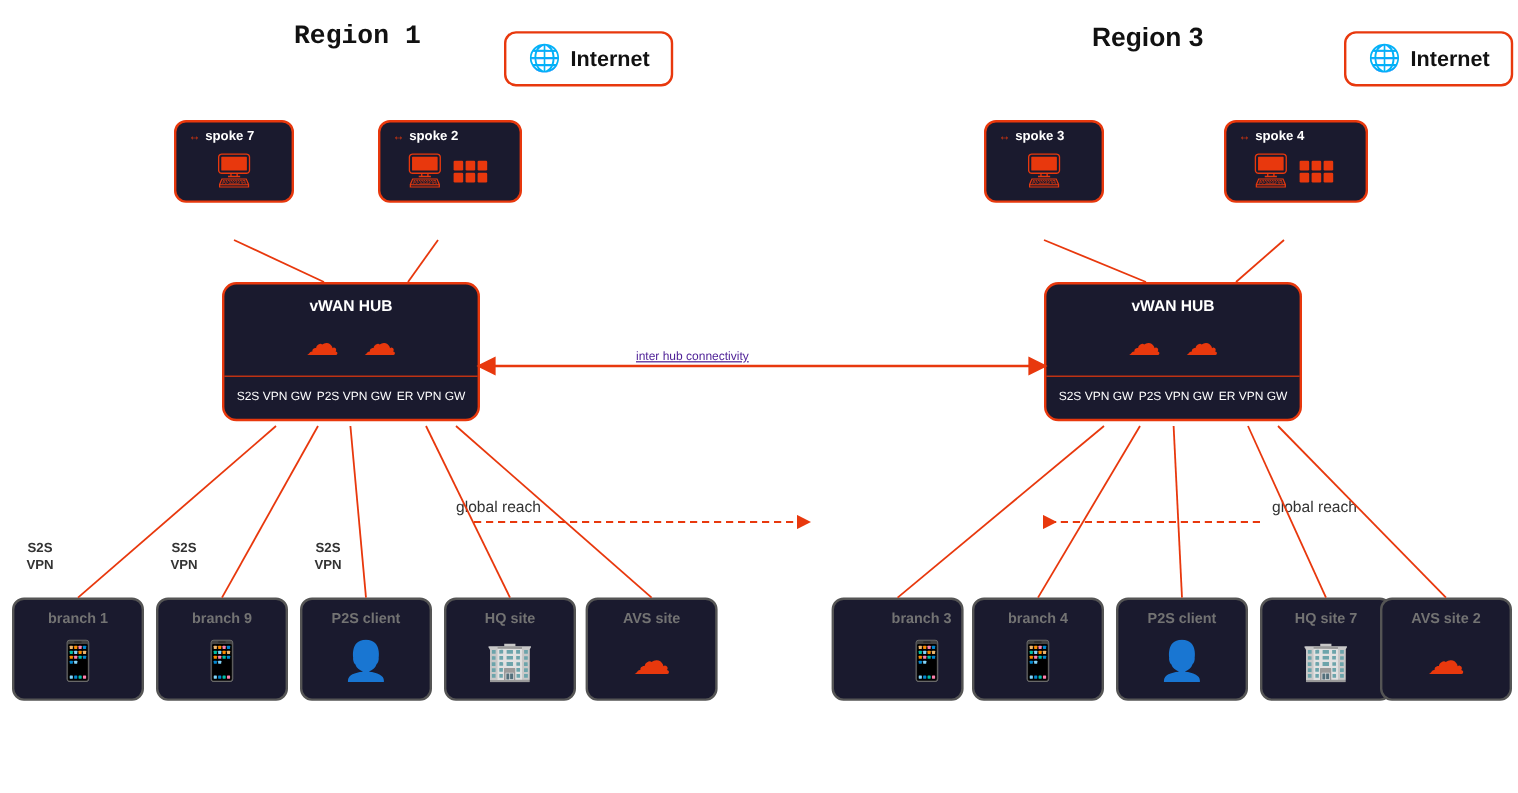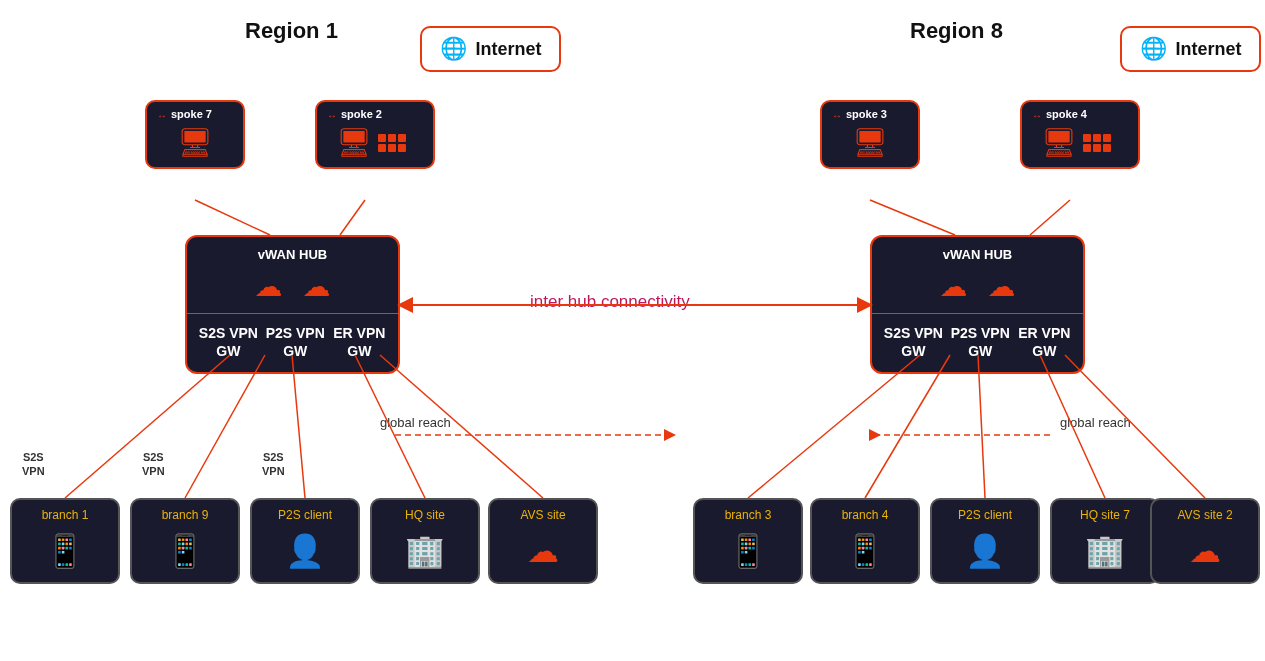--- a/index.html
+++ b/index.html
@@ -69,75 +69,76 @@
     }
     .spoke-box .spoke-icon {
       font-size: 28px;
       color: #e8380d;
     }
     .hub-gw {
       display: flex;
       flex-direction: column;
       align-items: center;
       color: #fff;
-      font-size: 14px;
-      font-weight: 700;
+      font-size: 10px;
+      font-weight: 400;
       text-align: center;
       line-height: 1.3;
     }
     .node-box {
       position: absolute;
       background: #1a1a2e;
       border: 2px solid #555;
       border-radius: 10px;
       width: 110px;
       display: flex;
       flex-direction: column;
       align-items: center;
       padding: 8px 8px 12px;
     }
     .node-box .node-label {
-      color: #eab308;
+      color: #737373;
       font-size: 12px;
-      font-weight: 400;
+      font-weight: 700;
       margin-bottom: 10px;
       text-align: center;
     }
     .node-box .node-icon {
       font-size: 32px;
       color: #e8380d;
     }
     .vpn-label {
       position: absolute;
       font-size: 11px;
       color: #333;
       font-weight: 600;
       text-align: center;
       line-height: 1.3;
     }
     .connectivity-label {
       position: absolute;
-      font-size: 17px;
-      color: #be185d;
+      font-size: 10px;
+      color: #4c1d95;
       font-weight: 400;
+      text-decoration: underline;
     }
     .global-reach-label {
       position: absolute;
       font-size: 13px;
       color: #333;
       font-weight: 400;
     }
   </style>
 </head>
 <body>
 
 <div class="diagram">
 
-  <div class="region-label" style="left:245px;top:18px;">Region 1</div>
-  <div class="region-label" style="left:910px;top:18px;">Region 8</div>
+  <div class="region-label" style="left:245px;top:18px;font-family:Liberation Mono, monospace;">Region 1</div>
+  <div class="region-label" style="left:910px;top:18px;">Region 3</div>
 
   <div class="internet-box" style="left:420px;top:26px;">
     <span class="internet-icon">🌐</span>
     <span>Internet</span>
   </div>
   <div class="internet-box" style="left:1120px;top:26px;">
     <span class="internet-icon">🌐</span>
     <span>Internet</span>
   </div>
 
@@ -249,21 +250,21 @@
   <div class="node-box" style="left:370px;top:498px;">
     <div class="node-label">HQ site</div>
     <span class="node-icon">🏢</span>
   </div>
 
   <div class="node-box" style="left:488px;top:498px;">
     <div class="node-label">AVS site</div>
     <span class="node-icon">☁</span>
   </div>
 
-  <div class="node-box" style="left:693px;top:498px;">
+  <div class="node-box" style="left:693px;top:498px;align-items:flex-end;">
     <div class="node-label">branch 3</div>
     <span class="node-icon">📱</span>
   </div>
 
   <div class="node-box" style="left:810px;top:498px;justify-content:center;">
     <div class="node-label">branch 4</div>
     <span class="node-icon">📱</span>
   </div>
 
   <div class="node-box" style="left:930px;top:498px;">

